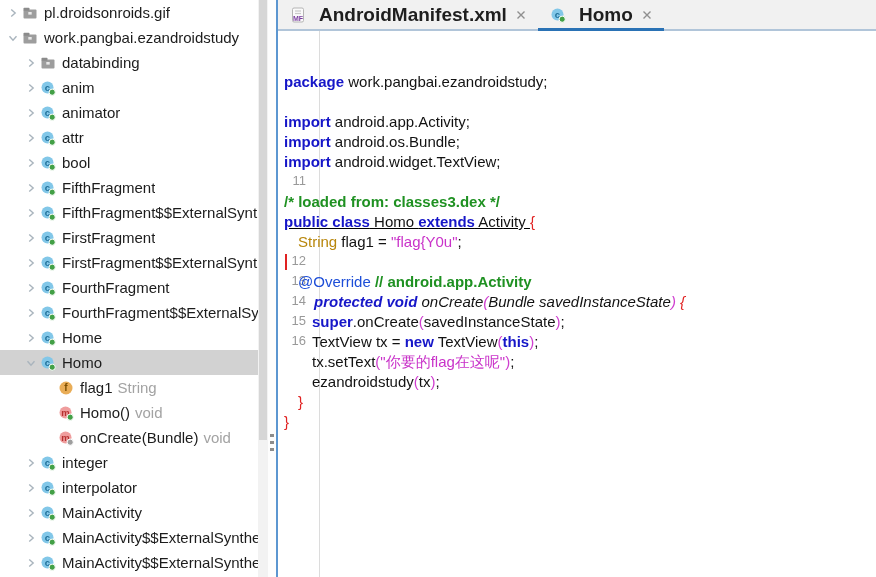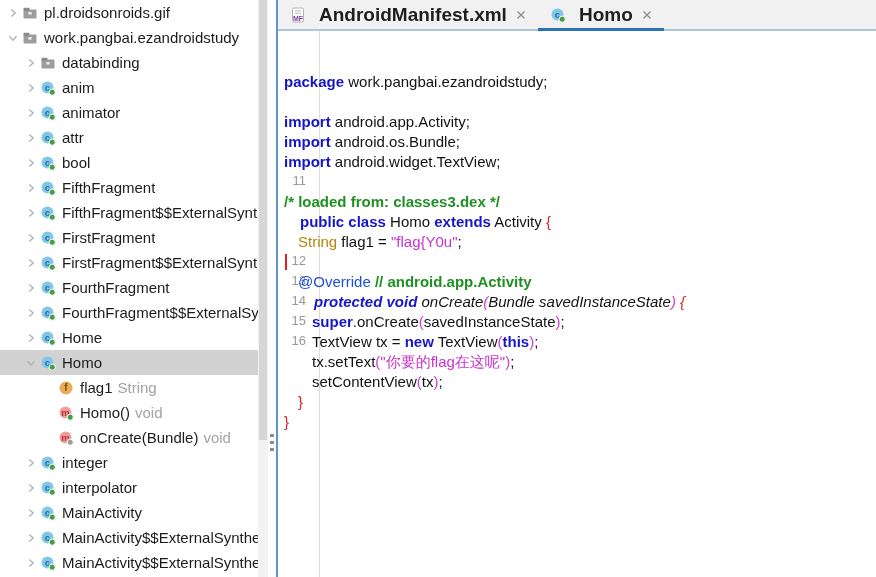--- a/index.html
+++ b/index.html
@@ -472,21 +472,21 @@
           <div class="code-line">
             <span class="gutter-cell"></span>
             <span class="code-cell" style="padding-left: 6px;"></span>
           </div>
           <div class="code-line">
             <span class="gutter-cell"></span>
             <span class="code-cell" style="padding-left: 6px;"><span class="tk-cmt">/* loaded from: classes3.dex */</span></span>
           </div>
           <div class="code-line">
             <span class="gutter-cell">11</span>
-            <span class="code-cell" style="padding-left: 22px;"><span class="tk-kw">public class</span><span class="tk-pl"> Homo </span><span class="tk-kw">extends</span><span class="tk-pl"> Activity </span><span class="tk-brc">{</span></span>
+            <span class="code-cell" style="padding-left: 6px; text-decoration: underline;"><span class="tk-kw">public class</span><span class="tk-pl"> Homo </span><span class="tk-kw">extends</span><span class="tk-pl"> Activity </span><span class="tk-brc">{</span></span>
           </div>
           <div class="code-line">
             <span class="gutter-cell"></span>
             <span class="code-cell" style="padding-left: 20px;"><span class="tk-cls">String</span><span class="tk-pl"> flag1 = </span><span class="tk-str">"flag{Y0u"</span><span class="tk-pl">;</span></span>
           </div>
           <div class="code-line hl">
             <span class="gutter-cell"></span>
             <span class="code-cell" style="padding-left: 20px;"><span class="caret"></span></span>
           </div>
           <div class="code-line">
@@ -504,21 +504,21 @@
           <div class="code-line">
             <span class="gutter-cell">14</span>
             <span class="code-cell" style="padding-left: 34px;"><span class="tk-pl">TextView tx = </span><span class="tk-kw">new</span><span class="tk-pl"> TextView</span><span class="tk-par">(</span><span class="tk-kw">this</span><span class="tk-par">)</span><span class="tk-pl">;</span></span>
           </div>
           <div class="code-line">
             <span class="gutter-cell">15</span>
             <span class="code-cell" style="padding-left: 34px;"><span class="tk-pl">tx.setText</span><span class="tk-par">(</span><span class="tk-str">"你要的flag在这呢"</span><span class="tk-par">)</span><span class="tk-pl">;</span></span>
           </div>
           <div class="code-line">
             <span class="gutter-cell">16</span>
-            <span class="code-cell" style="padding-left: 34px;"><span class="tk-pl">setContentView</span><span class="tk-par">(</span><span class="tk-pl">tx</span><span class="tk-par">)</span><span class="tk-pl">;</span></span>
+            <span class="code-cell" style="padding-left: 34px;"><span class="tk-pl">ezandroidstudy</span><span class="tk-par">(</span><span class="tk-pl">tx</span><span class="tk-par">)</span><span class="tk-pl">;</span></span>
           </div>
           <div class="code-line">
             <span class="gutter-cell"></span>
             <span class="code-cell" style="padding-left: 20px;"><span class="tk-brc">}</span></span>
           </div>
           <div class="code-line">
             <span class="gutter-cell"></span>
             <span class="code-cell" style="padding-left: 6px;"><span class="tk-brc">}</span></span>
           </div>
         </div>

